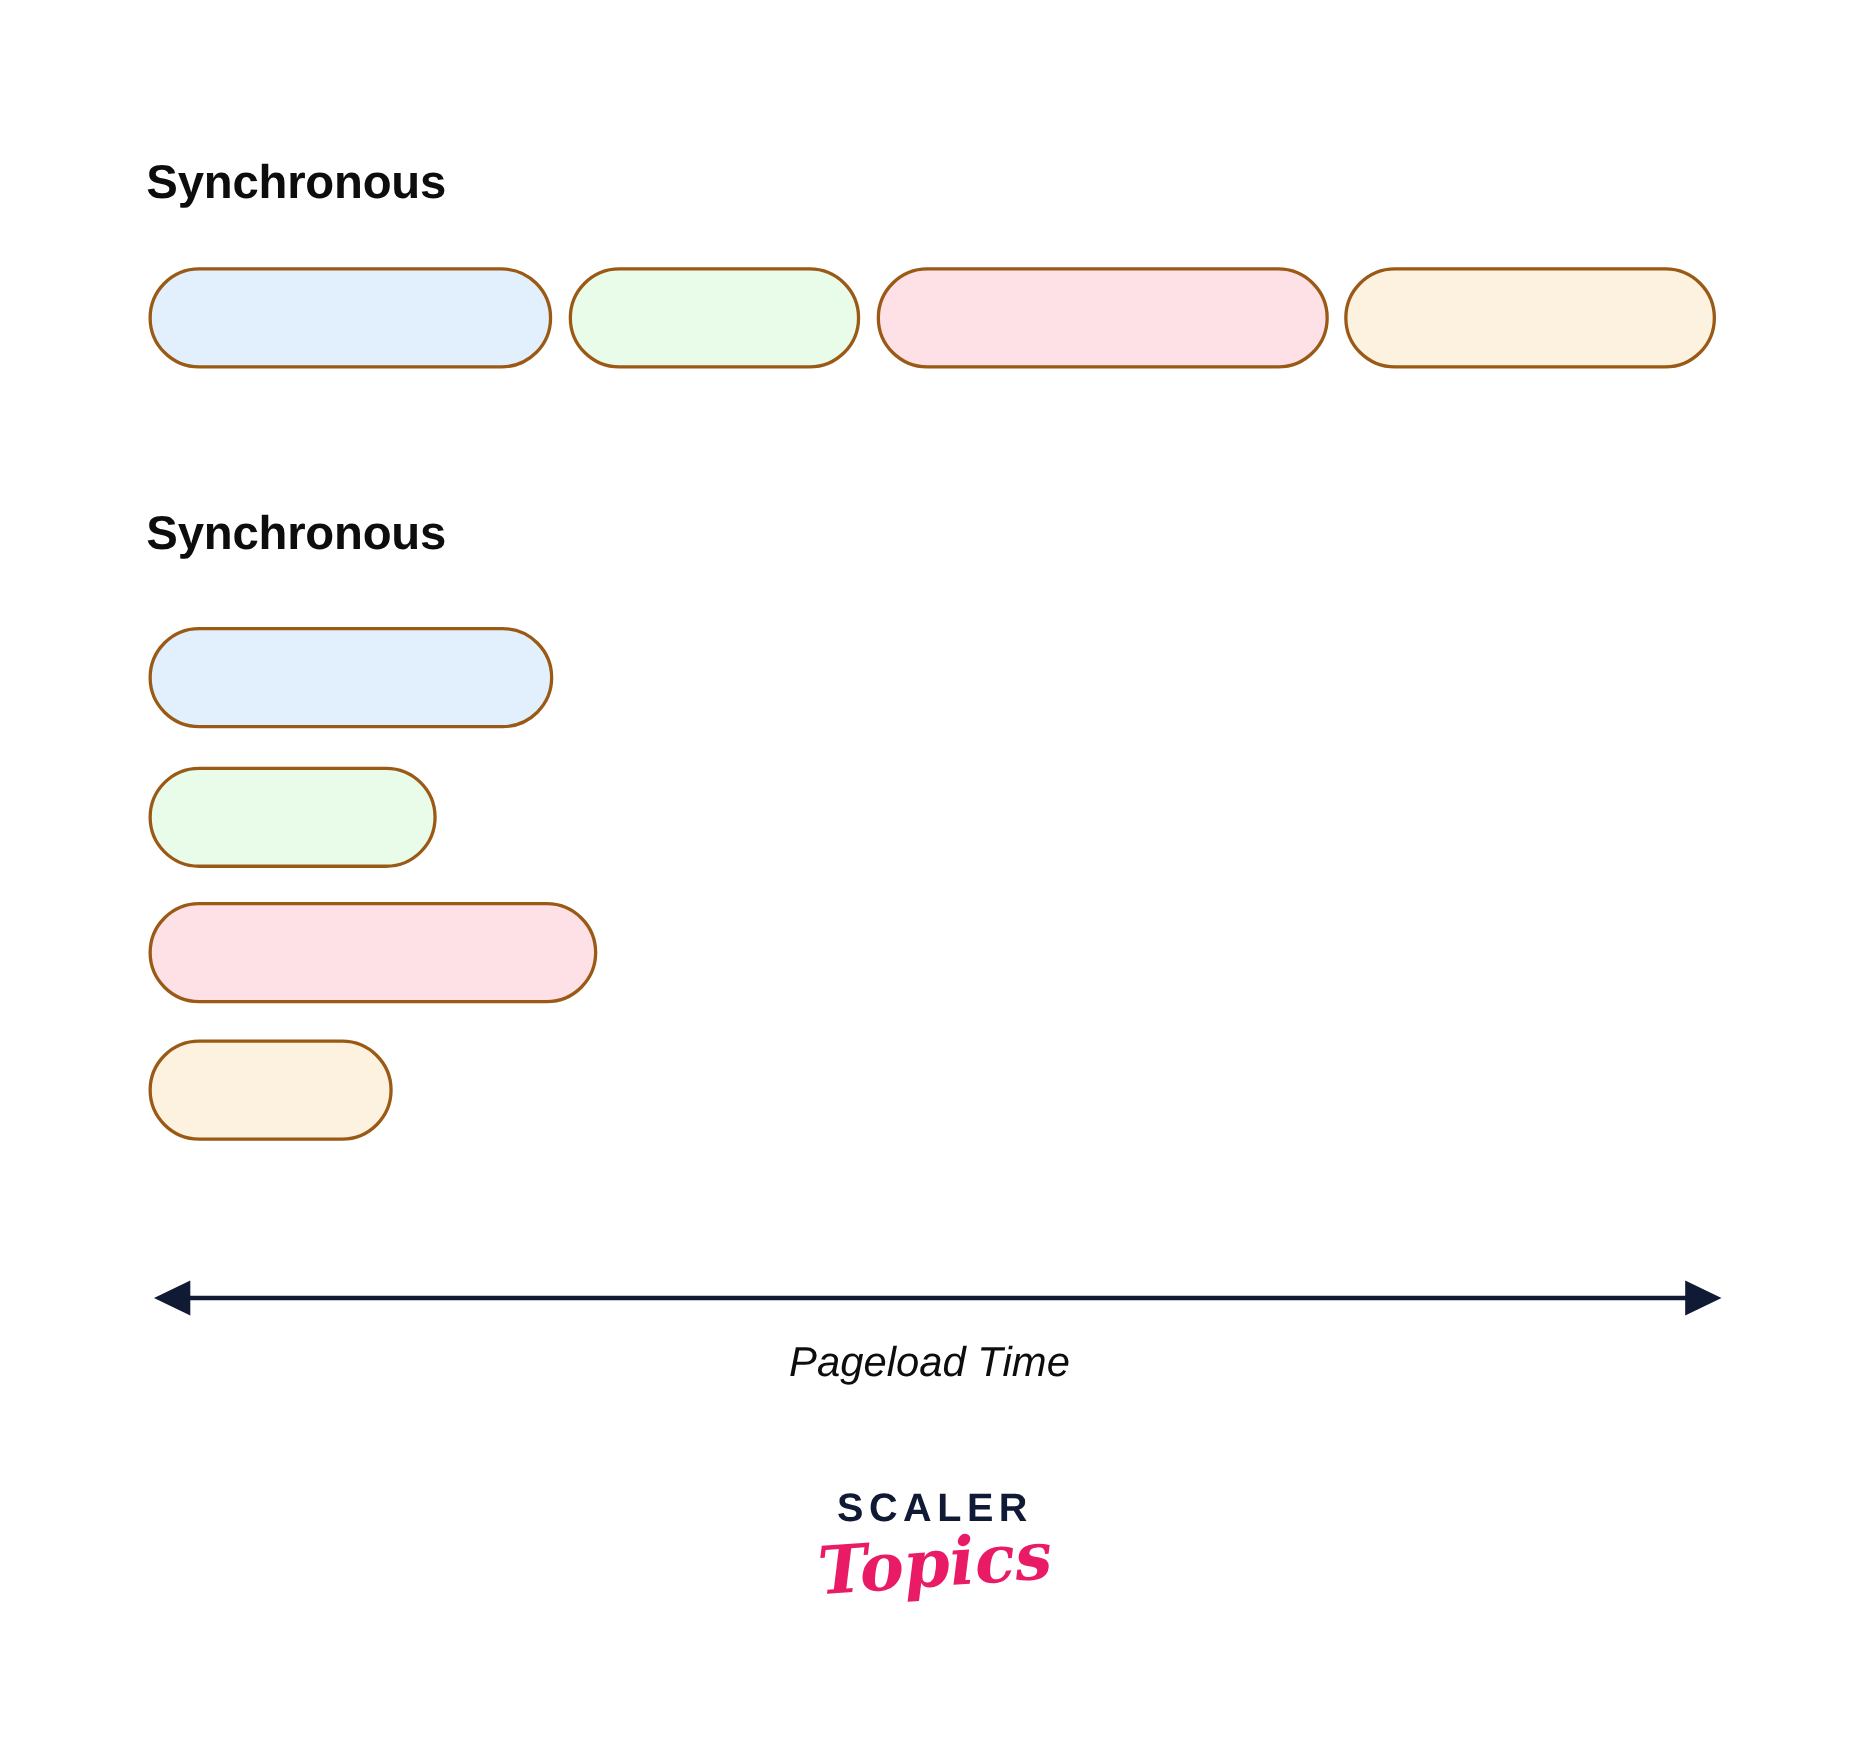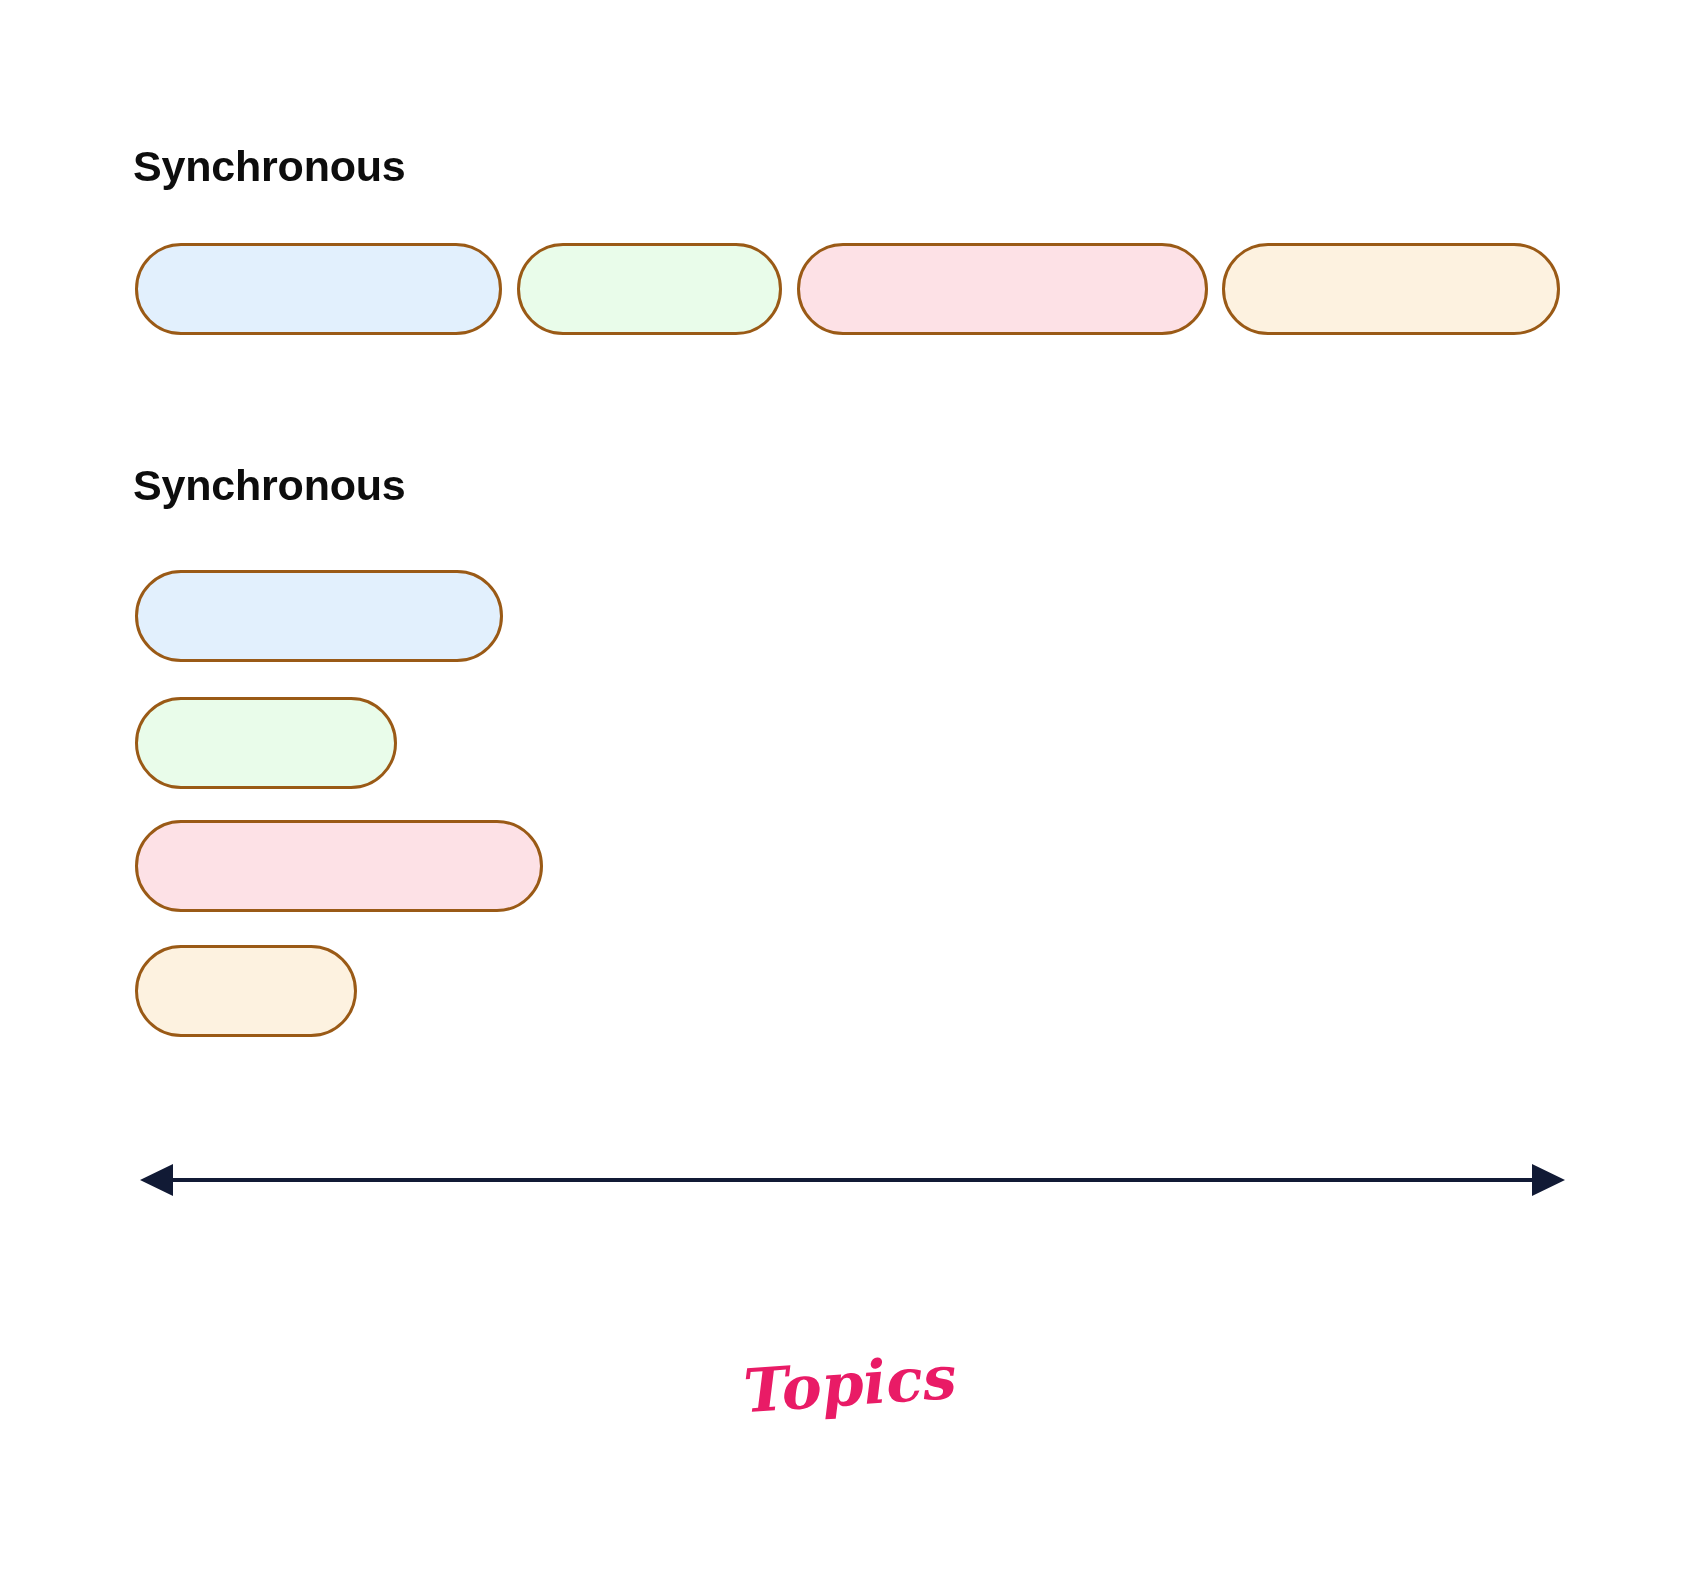--- a/index.html
+++ b/index.html
@@ -126,18 +126,22 @@
   <div class="bar" id="async-bar-1"></div>
   <div class="bar" id="async-bar-2"></div>
   <div class="bar" id="async-bar-3"></div>
 
   <svg id="time-axis" viewBox="0 0 1455 56">
     <line x1="26" y1="28" x2="1429" y2="28" stroke="#111a35" stroke-width="4"></line>
     <polygon points="15,28 48,12 48,44" fill="#111a35"></polygon>
     <polygon points="1440,28 1407,12 1407,44" fill="#111a35"></polygon>
   </svg>
 
+  <div id="axis-label">
+    <span class="lbl">Pageload Time</span>
+  </div>
 
   <div id="brand">
+    <span id="brand-scaler">SCALER</span>
     <span id="brand-topics">Topics</span>
   </div>
 
 </div>
 
 </body></html>

